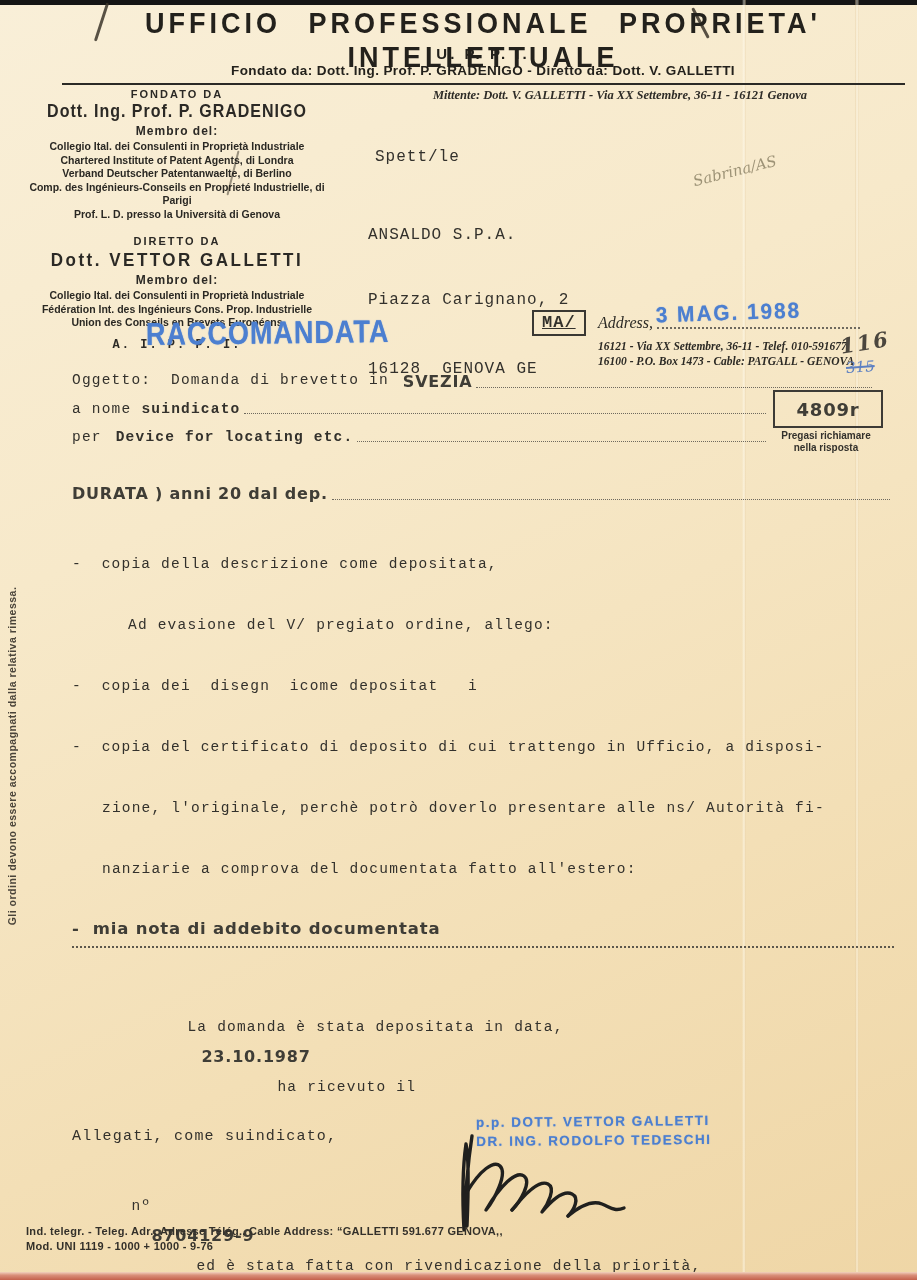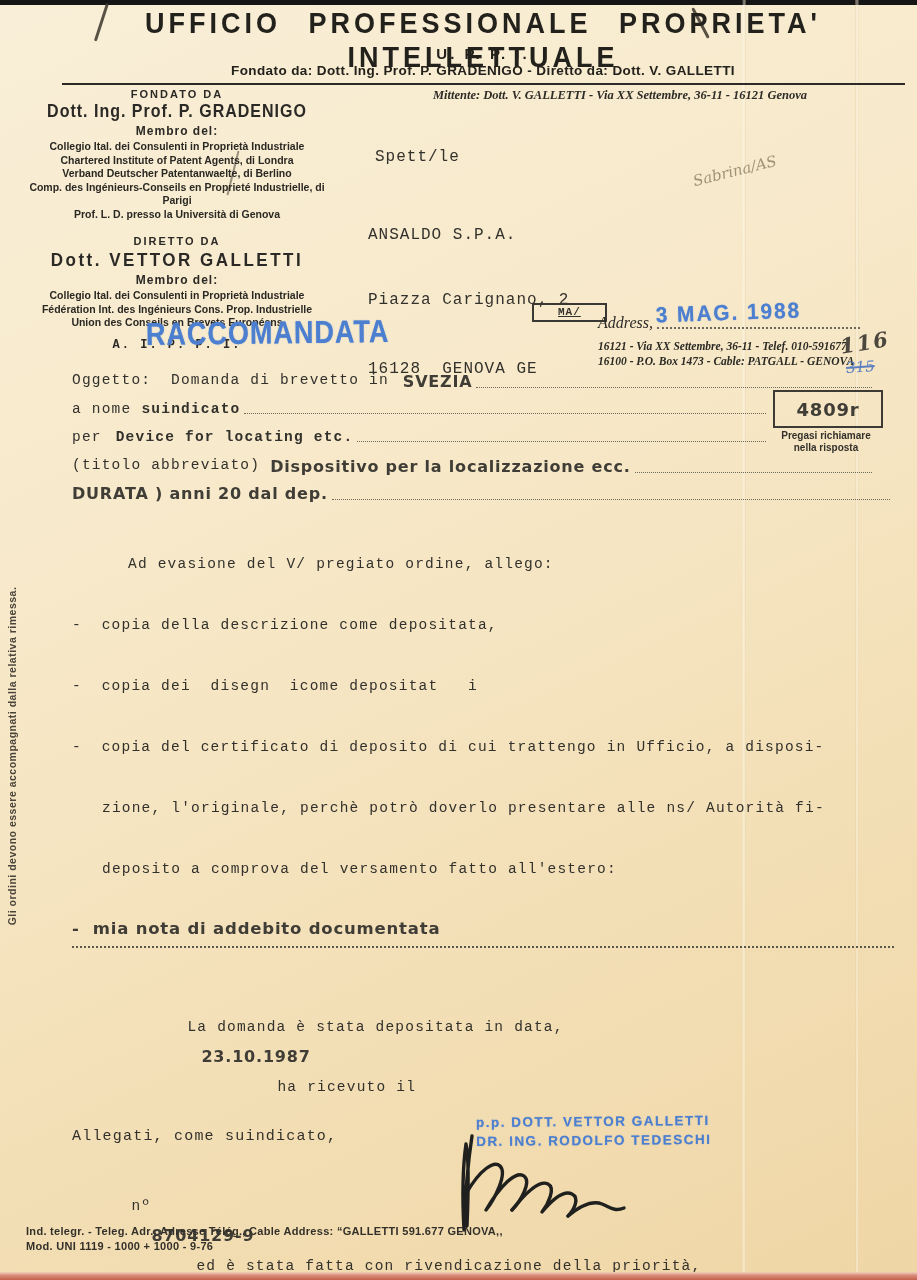--- a/index.html
+++ b/index.html
@@ -49,22 +49,22 @@
   .hand116{position:absolute;left:840px;top:330px;transform:rotate(-9deg);color:#4b463e;
     font-family:"DejaVu Serif",serif;font-style:italic;font-weight:bold;font-size:21px;letter-spacing:2px;}
   .hand315{position:absolute;left:846px;top:358px;transform:rotate(-4deg);color:#5d80c2;
     font-family:"DejaVu Serif",serif;font-style:italic;font-size:15px;text-decoration:line-through;text-decoration-thickness:2px;}
   
   .blue{color:#4c7fd0;}
   .raccomandata{position:absolute;left:146px;top:318px;font-size:27px;font-weight:bold;letter-spacing:1px;
     transform:scaleY(1.18) rotate(-.6deg);text-shadow:0 0 1px rgba(76,127,208,.75);}
   .datestamp{position:absolute;left:652px;top:300px;font-size:22px;font-weight:bold;letter-spacing:2px;
     transform:rotate(-2deg) scaleX(.95);text-shadow:0 0 1px rgba(76,127,208,.7);}
-  .ma-box{position:absolute;left:532px;top:303px;border:2px solid #3a3833;padding:1px 24px 2px;
-    font-size:11px;font-weight:bold;letter-spacing:1px;text-decoration:underline;}
+  .ma-box{position:absolute;left:532px;top:310px;border:2px solid #3a3833;padding:1px 8px 2px;
+    font-size:17px;font-weight:bold;letter-spacing:1px;text-decoration:underline;}
   .genova-row{position:absolute;left:598px;top:314px;width:262px;display:flex;align-items:flex-end;}
   .genova-label{font-family:"Liberation Serif",serif;font-style:italic;font-size:16px;color:#2e2c27;}
   .leader{flex:1;border-bottom:2px dotted #6e695e;margin:0 0 3px 4px;}
   .office{position:absolute;left:598px;top:339px;font-family:"Liberation Serif",serif;font-style:italic;
     font-weight:bold;font-size:11.5px;line-height:15px;color:#2c2a25;}
   
   .subj{position:absolute;left:72px;display:flex;font-size:14.5px;letter-spacing:1.2px;}
   .subj .leader{border-bottom-width:1.5px;}
   .fv{font-family:"DejaVu Sans",sans-serif;font-weight:bold;font-size:16px;letter-spacing:.8px;color:#3f3d36;white-space:pre-wrap;}
   .fm{font-weight:bold;}
@@ -164,43 +164,38 @@
   <div class="subj srow2 mono">
     <span>a nome</span>
     <span class="fm ml10">suindicato</span>
     <span class="leader"></span>
   </div>
   <div class="subj srow3 mono">
     <span>per</span>
     <span class="fm ml14">Device for locating etc.</span>
     <span class="leader"></span>
   </div>
-  <div class="subj srow4 mono">
-    <span>(titolo abbreviato)</span>
-    <span class="fv ml10">Dispositivo per la localizzazione ecc.</span>
-    <span class="leader"></span>
-  </div>
   <div class="subj srow5 mono">
     <span class="fv">DURATA ) anni 20 dal dep.</span>
     <span class="leader"></span>
   </div>
 
   <div class="refbox fv">4809r</div>
   <div class="refnote">
     <div>Pregasi richiamare</div>
     <div>nella risposta</div>
   </div>
 
   <div class="body mono">
+    <div class="ln">-  copia della descrizione come depositata,</div>
     <div class="ln ind">Ad evasione del V/ pregiato ordine, allego:</div>
-    <div class="ln">-  copia della descrizione come depositata,</div>
     <div class="ln">-  copia dei  disegn  icome depositat   i</div>
     <div class="ln">-  copia del certificato di deposito di cui trattengo in Ufficio, a disposi-</div>
     <div class="ln hang">zione, l'originale, perchè potrò doverlo presentare alle ns/ Autorità fi-</div>
-    <div class="ln hang">deposito a comprova del versamento fatto all'estero:</div>
+    <div class="ln hang">nanziarie a comprova del documentata fatto all'estero:</div>
     <div class="ln fill-line u-dotted">-  mia nota di addebito documentata</div>
     <div class="ln ind">
       <span>La domanda è stata depositata in data,</span>
       <span class="fv ml14">23.10.1987</span>
       <span class="ml90">ha ricevuto il</span>
     </div>
     <div class="ln">
       <span>nº</span>
       <span class="fv ml20">8704129-9</span>
       <span class="ml65">ed è stata fatta con rivendicazione della priorità,</span>

